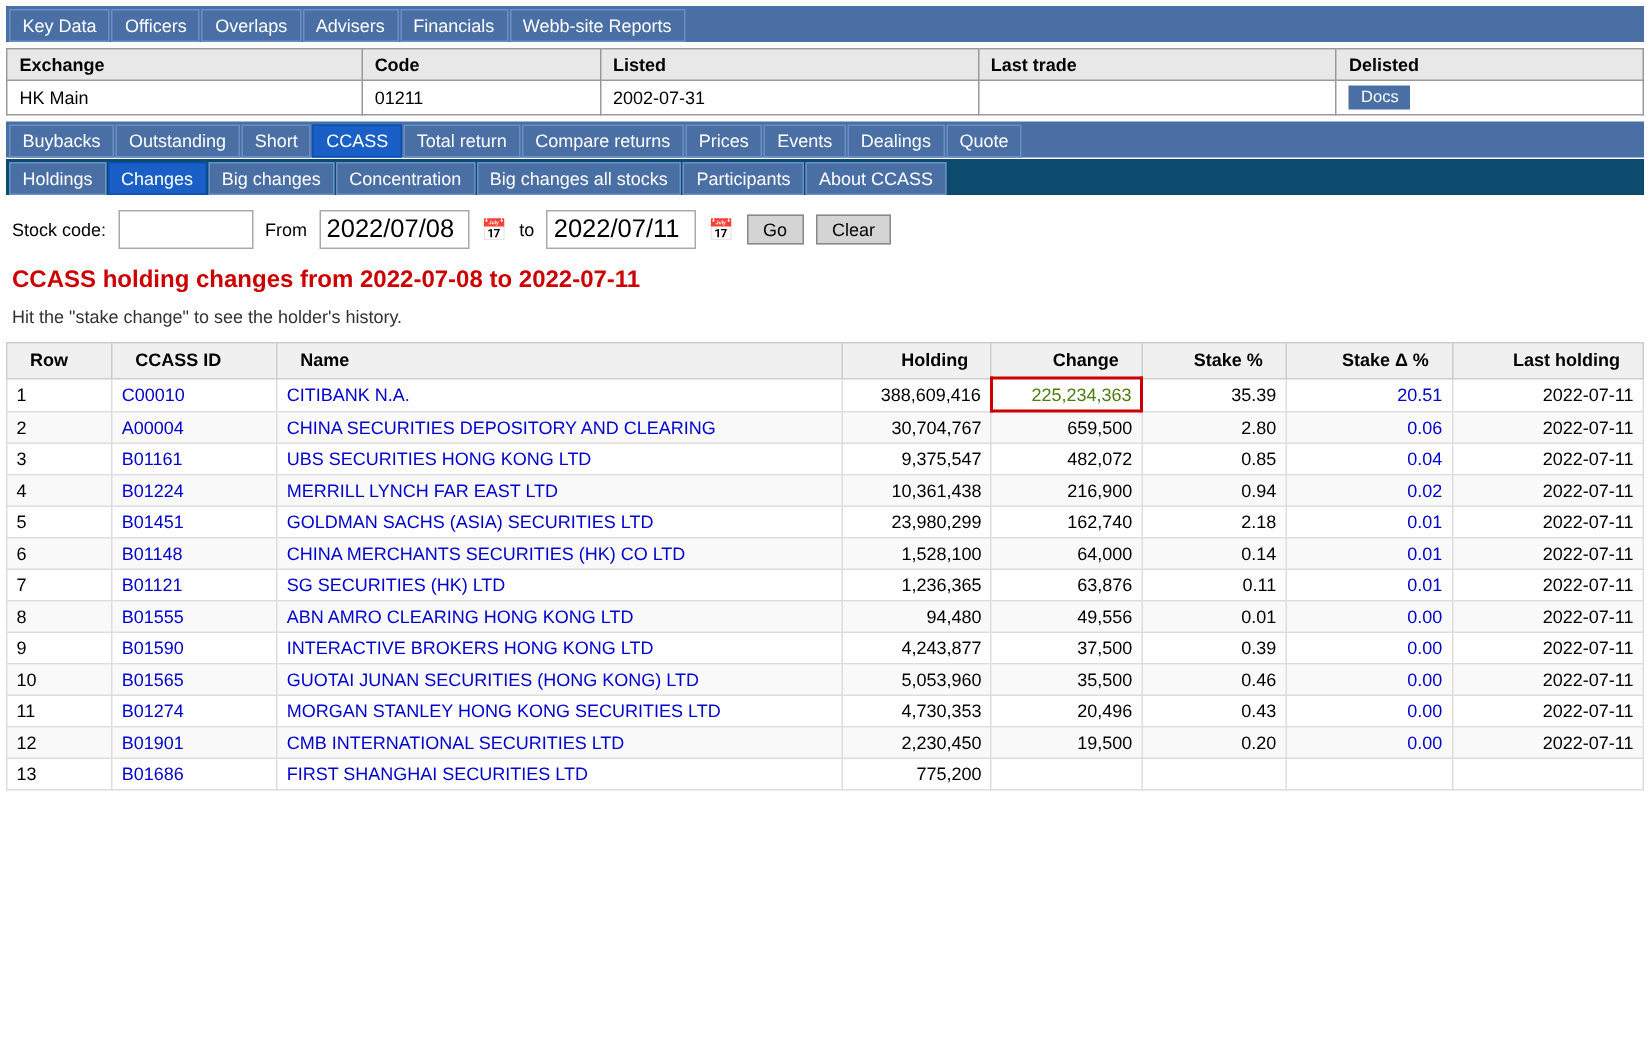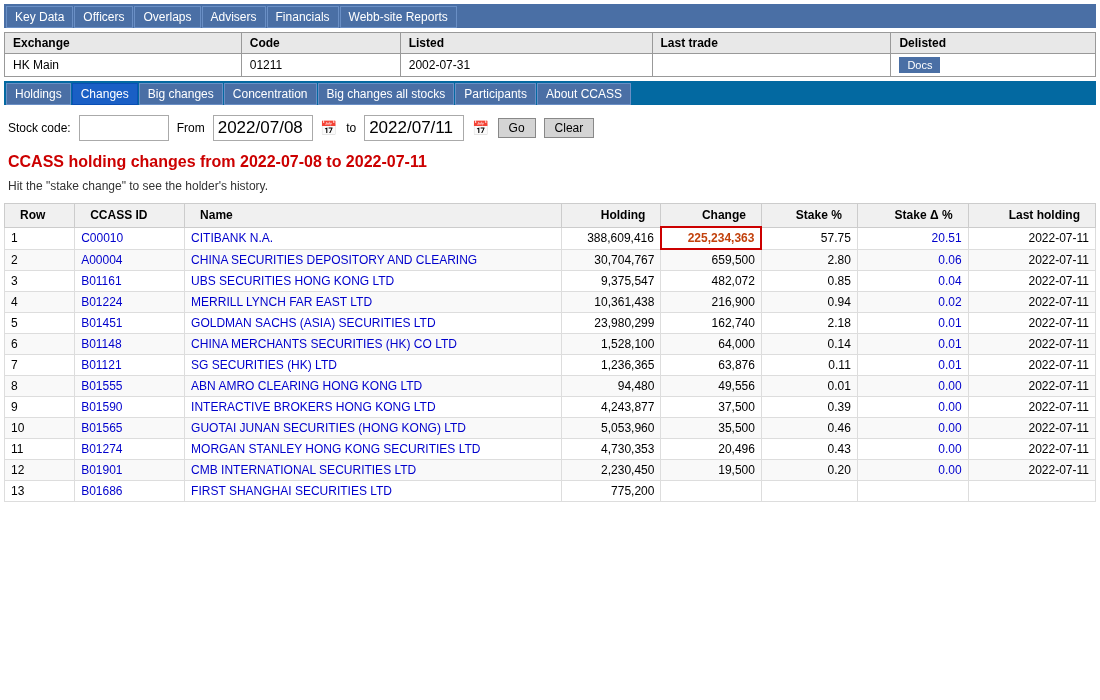--- a/index.html
+++ b/index.html
@@ -68,21 +68,21 @@
       margin-right: 1px;
     }
     .sec-nav-item.active {
       background: #1a5fc5;
       border-color: #0a4fb5;
     }
 
     
     .third-nav {
       display: flex;
-      background: #0369a1;
+      background: #0c4a6e;
       padding: 2px 2px 0 2px;
       margin-bottom: 6px;
     }
     .third-nav-item {
       color: #fff;
       padding: 3px 8px;
       cursor: pointer;
       font-size: 12px;
       white-space: nowrap;
       border: 1px solid #6a8fc5;
@@ -161,22 +161,22 @@
     .data-table tr:nth-child(odd) { background: #fff; }
 
     .ccass-link {
       color: #0000cc;
       text-decoration: none;
       font-size: 12px;
     }
 
     .highlighted-cell {
       border: 2px solid #cc0000 !important;
-      font-weight: bold;
-      color: #c2410c;
+      font-weight: normal;
+      color: #4d7c0f;
     }
 
     .docs-btn {
       background: #4a6fa5;
       color: #fff;
       border: none;
       padding: 2px 8px;
       font-size: 11px;
       cursor: pointer;
     }
@@ -215,20 +215,32 @@
         <td>01211</td>
         <td>2002-07-31</td>
         <td></td>
         <td>
           <button class="docs-btn">Docs</button>
         </td>
       </tr>
     </tbody>
   </table>
 
+  <div class="sec-nav">
+    <span class="sec-nav-item">Buybacks</span>
+    <span class="sec-nav-item">Outstanding</span>
+    <span class="sec-nav-item">Short</span>
+    <span class="sec-nav-item active">CCASS</span>
+    <span class="sec-nav-item">Total return</span>
+    <span class="sec-nav-item">Compare returns</span>
+    <span class="sec-nav-item">Prices</span>
+    <span class="sec-nav-item">Events</span>
+    <span class="sec-nav-item">Dealings</span>
+    <span class="sec-nav-item">Quote</span>
+  </div>
 
   <div class="third-nav">
     <span class="third-nav-item">Holdings</span>
     <span class="third-nav-item active">Changes</span>
     <span class="third-nav-item">Big changes</span>
     <span class="third-nav-item">Concentration</span>
     <span class="third-nav-item">Big changes all stocks</span>
     <span class="third-nav-item">Participants</span>
     <span class="third-nav-item">About CCASS</span>
   </div>
@@ -262,21 +274,21 @@
         <th>Last holding</th>
       </tr>
     </thead>
     <tbody id="table-body">
     <tr>
           <td class="left">1</td>
           <td class="left"><a href="#" class="ccass-link">C00010</a></td>
           <td class="left"><a href="#" class="ccass-link">CITIBANK N.A.</a></td>
           <td>388,609,416</td>
           <td class="highlighted-cell">225,234,363</td>
-          <td>57.75</td>
+          <td>35.39</td>
           <td><a href="#" class="ccass-link">20.51</a></td>
           <td>2022-07-11</td>
         </tr>
         <tr>
           <td class="left">2</td>
           <td class="left"><a href="#" class="ccass-link">A00004</a></td>
           <td class="left"><a href="#" class="ccass-link">CHINA SECURITIES DEPOSITORY AND CLEARING</a></td>
           <td>30,704,767</td>
           <td>659,500</td>
           <td>2.80</td>

